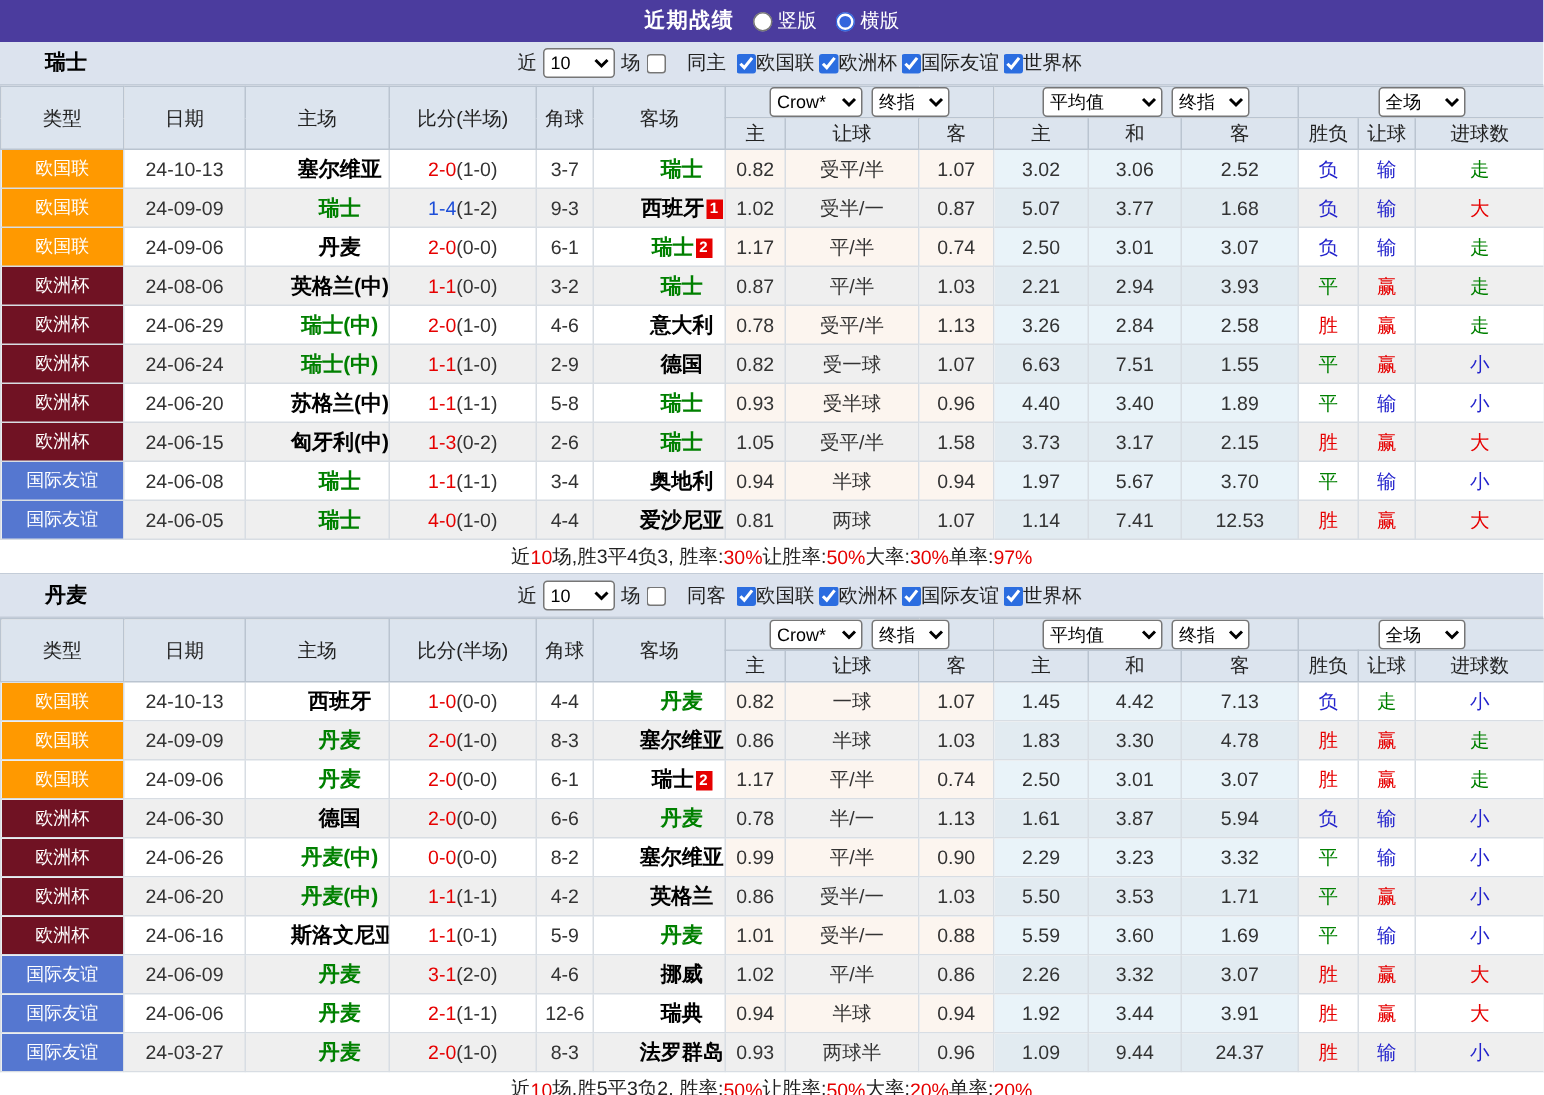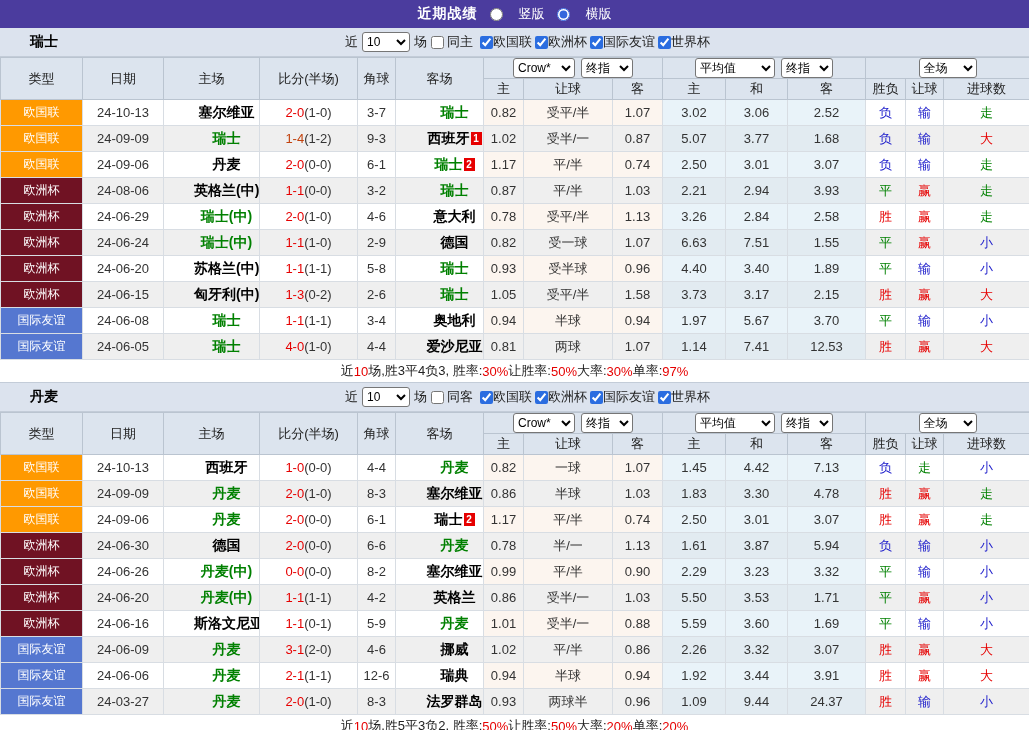--- a/index.html
+++ b/index.html
@@ -1,25 +1,25 @@
 <!DOCTYPE html>
 <html><head>
 <meta charset="utf-8">
 <style>
   html,body{margin:0;padding:0;}
   body{width:1029px;font-family:"Liberation Sans","DejaVu Sans",sans-serif;background:#fff;color:#333;}
   .topbar{height:28px;background:#4B3C9E;display:flex;align-items:center;justify-content:center;color:#fff;}
   .topbar .title{font-weight:bold;font-size:14px;letter-spacing:1px;}
-  .radio-opt{display:inline-flex;align-items:center;gap:16px;font-size:13px;margin-left:12px;cursor:pointer;}
+  .radio-opt{display:inline-flex;align-items:center;gap:4px;font-size:13px;margin-left:12px;cursor:pointer;}
   input[type=radio]{width:13px;height:13px;accent-color:#3366dd;margin:0;}
   input[type=checkbox]{width:13px;height:13px;accent-color:#2b6de0;margin:0;}
   .section-hdr{position:relative;height:28px;background:#DCE3EE;display:flex;align-items:center;border-bottom:1px solid #C3CCD8;}
   .team{font-weight:bold;font-size:14px;color:#000;padding-left:30px;}
   .filters{position:absolute;left:345px;top:0;height:28px;display:flex;align-items:center;font-size:13px;color:#222;gap:4px;white-space:nowrap;}
-  .filters .cb{display:inline-flex;align-items:center;gap:3px;cursor:pointer;}
+  .filters .cb{display:inline-flex;align-items:center;gap:14px;cursor:pointer;}
   .league-boxes{display:inline-flex;align-items:center;}
   .league-boxes .cb{margin-left:3px;gap:0;}
   select{font-size:12px;height:20px;border:1px solid #767676;border-radius:3px;background:#fff;font-family:inherit;color:#000;}
   .count-select{width:48px;}
   table{border-collapse:collapse;table-layout:fixed;width:1029px;font-size:13px;}
   thead th{background:#DCE4EE;border:1px solid #BAC4D0;font-weight:normal;color:#222;padding:0;height:20px;font-size:13px;overflow:hidden;white-space:nowrap;}
   th.grp select{margin:0 3px;}
   tbody td{border:1px solid #D8DDE3;height:25px;text-align:center;padding:0;overflow:hidden;white-space:nowrap;background-clip:padding-box;}
   tbody tr{background:#fff;}
   tbody tr.alt{background:#EFEFEF;}
@@ -135,21 +135,21 @@
             <td class="avg">3.06</td>
             <td class="avg">2.52</td>
             <td class="res" style="color: rgb(34, 34, 204);">负</td>
             <td class="res" style="color: rgb(34, 34, 204);">输</td>
             <td class="res" style="color: rgb(0, 128, 0);">走</td>
           </tr>
           <tr class="alt">
             <td class="type" style="background: rgb(255, 153, 0);">欧国联</td>
             <td>24-09-09</td>
             <td class="team"><span style="color: rgb(0, 128, 0);">瑞士</span></td>
-            <td><span style="color: #c2410c;">1-4</span><span class="half">(1-2)</span></td>
+            <td><span style="color: #1d4ed8;">1-4</span><span class="half">(1-2)</span></td>
             <td>9-3</td>
             <td class="team"><span>西班牙</span><span class="card" style="background: rgb(230, 0, 0);">1</span></td>
             <td class="crow">1.02</td>
             <td class="crow">受半/一</td>
             <td class="crow">0.87</td>
             <td class="avg">5.07</td>
             <td class="avg">3.77</td>
             <td class="avg">1.68</td>
             <td class="res" style="color: rgb(34, 34, 204);">负</td>
             <td class="res" style="color: rgb(34, 34, 204);">输</td>

